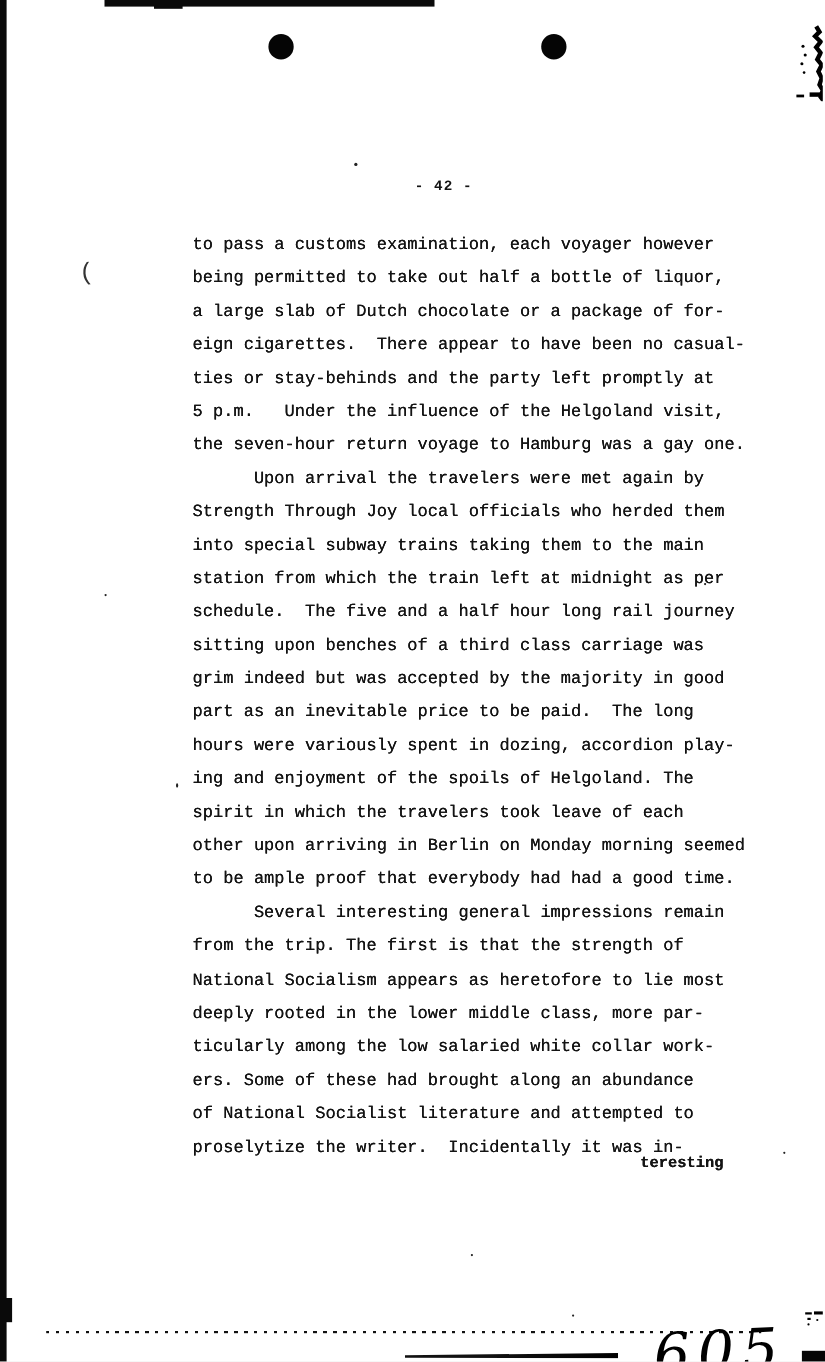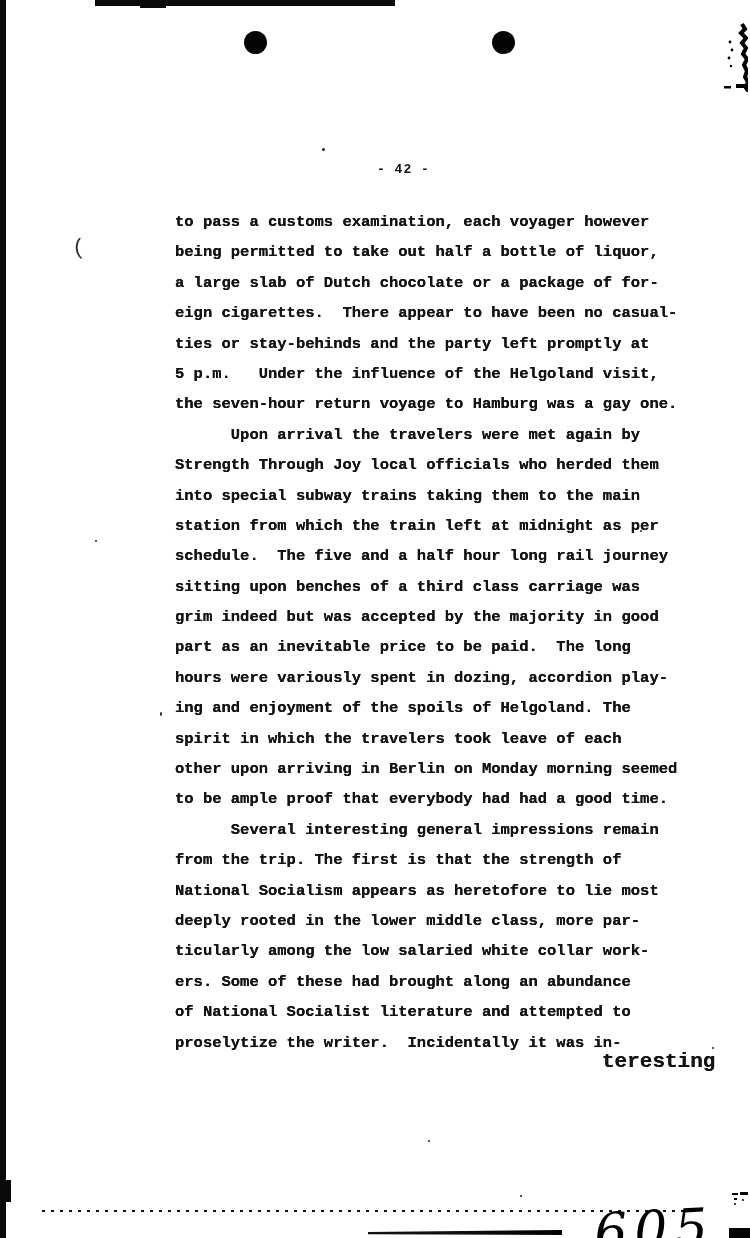--- a/index.html
+++ b/index.html
@@ -30,28 +30,28 @@
   }
   
   .page-number{
     position:absolute;left:377px;top:162px;
     font-size:13px;font-weight:700;letter-spacing:1px;
     white-space:pre;
   }
   
   .body-text{
     position:absolute;left:175px;top:207px;width:520px;
-    font-size:15.5px;line-height:30.4px;font-weight:700;
+    font-size:15.5px;line-height:30.4px;font-weight:400;
     white-space:pre;
     text-shadow:0 0 0.4px #000;
   }
   .tline{height:30.4px;}
   .catchword{
-    position:absolute;left:602px;top:1050px;
-    font-size:21px;font-weight:700;white-space:pre;
+    position:absolute;left:582px;top:1050px;
+    font-size:14px;font-weight:700;white-space:pre;
     text-shadow:0 0 0.4px #000;
   }
   
   .dotted-rule{
     position:absolute;left:42px;top:1210px;width:650px;height:3px;
     background:
       repeating-linear-gradient(90deg,#111 0 3px,transparent 3px 9px),
       repeating-linear-gradient(90deg,transparent 0 70px,#fff 70px 96px);
     background-size:100% 2px;background-repeat:no-repeat;
   }

